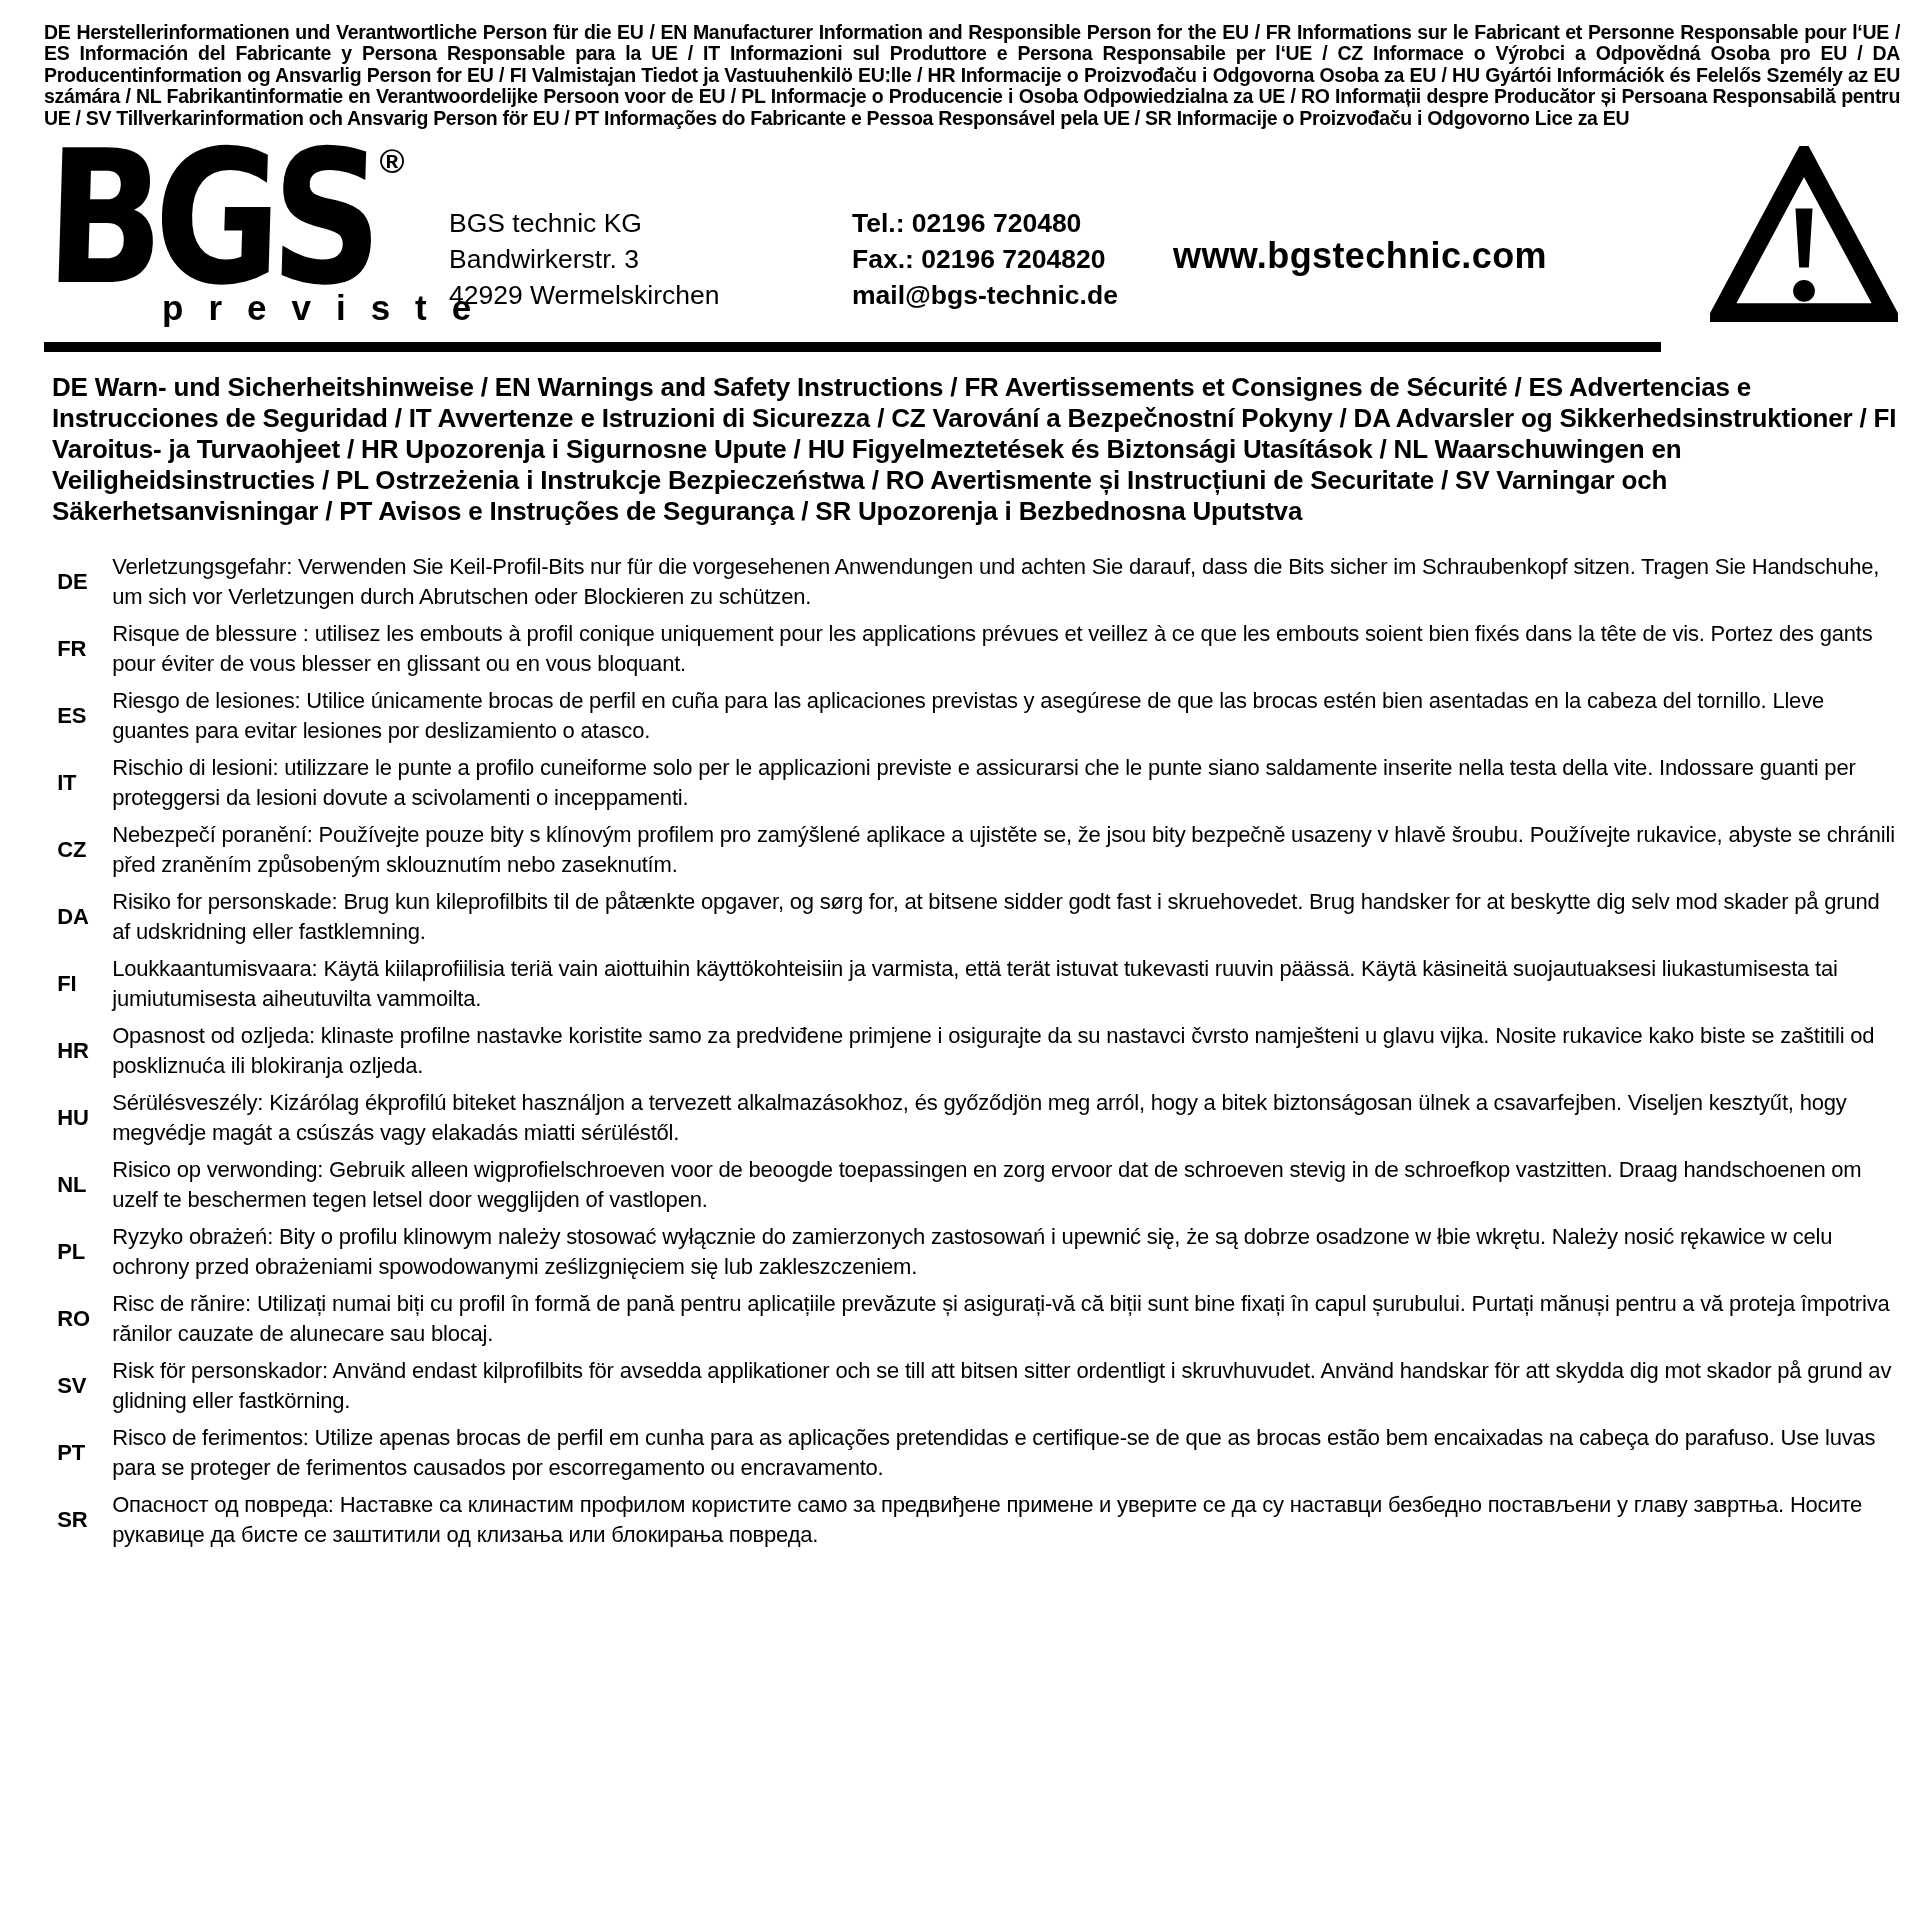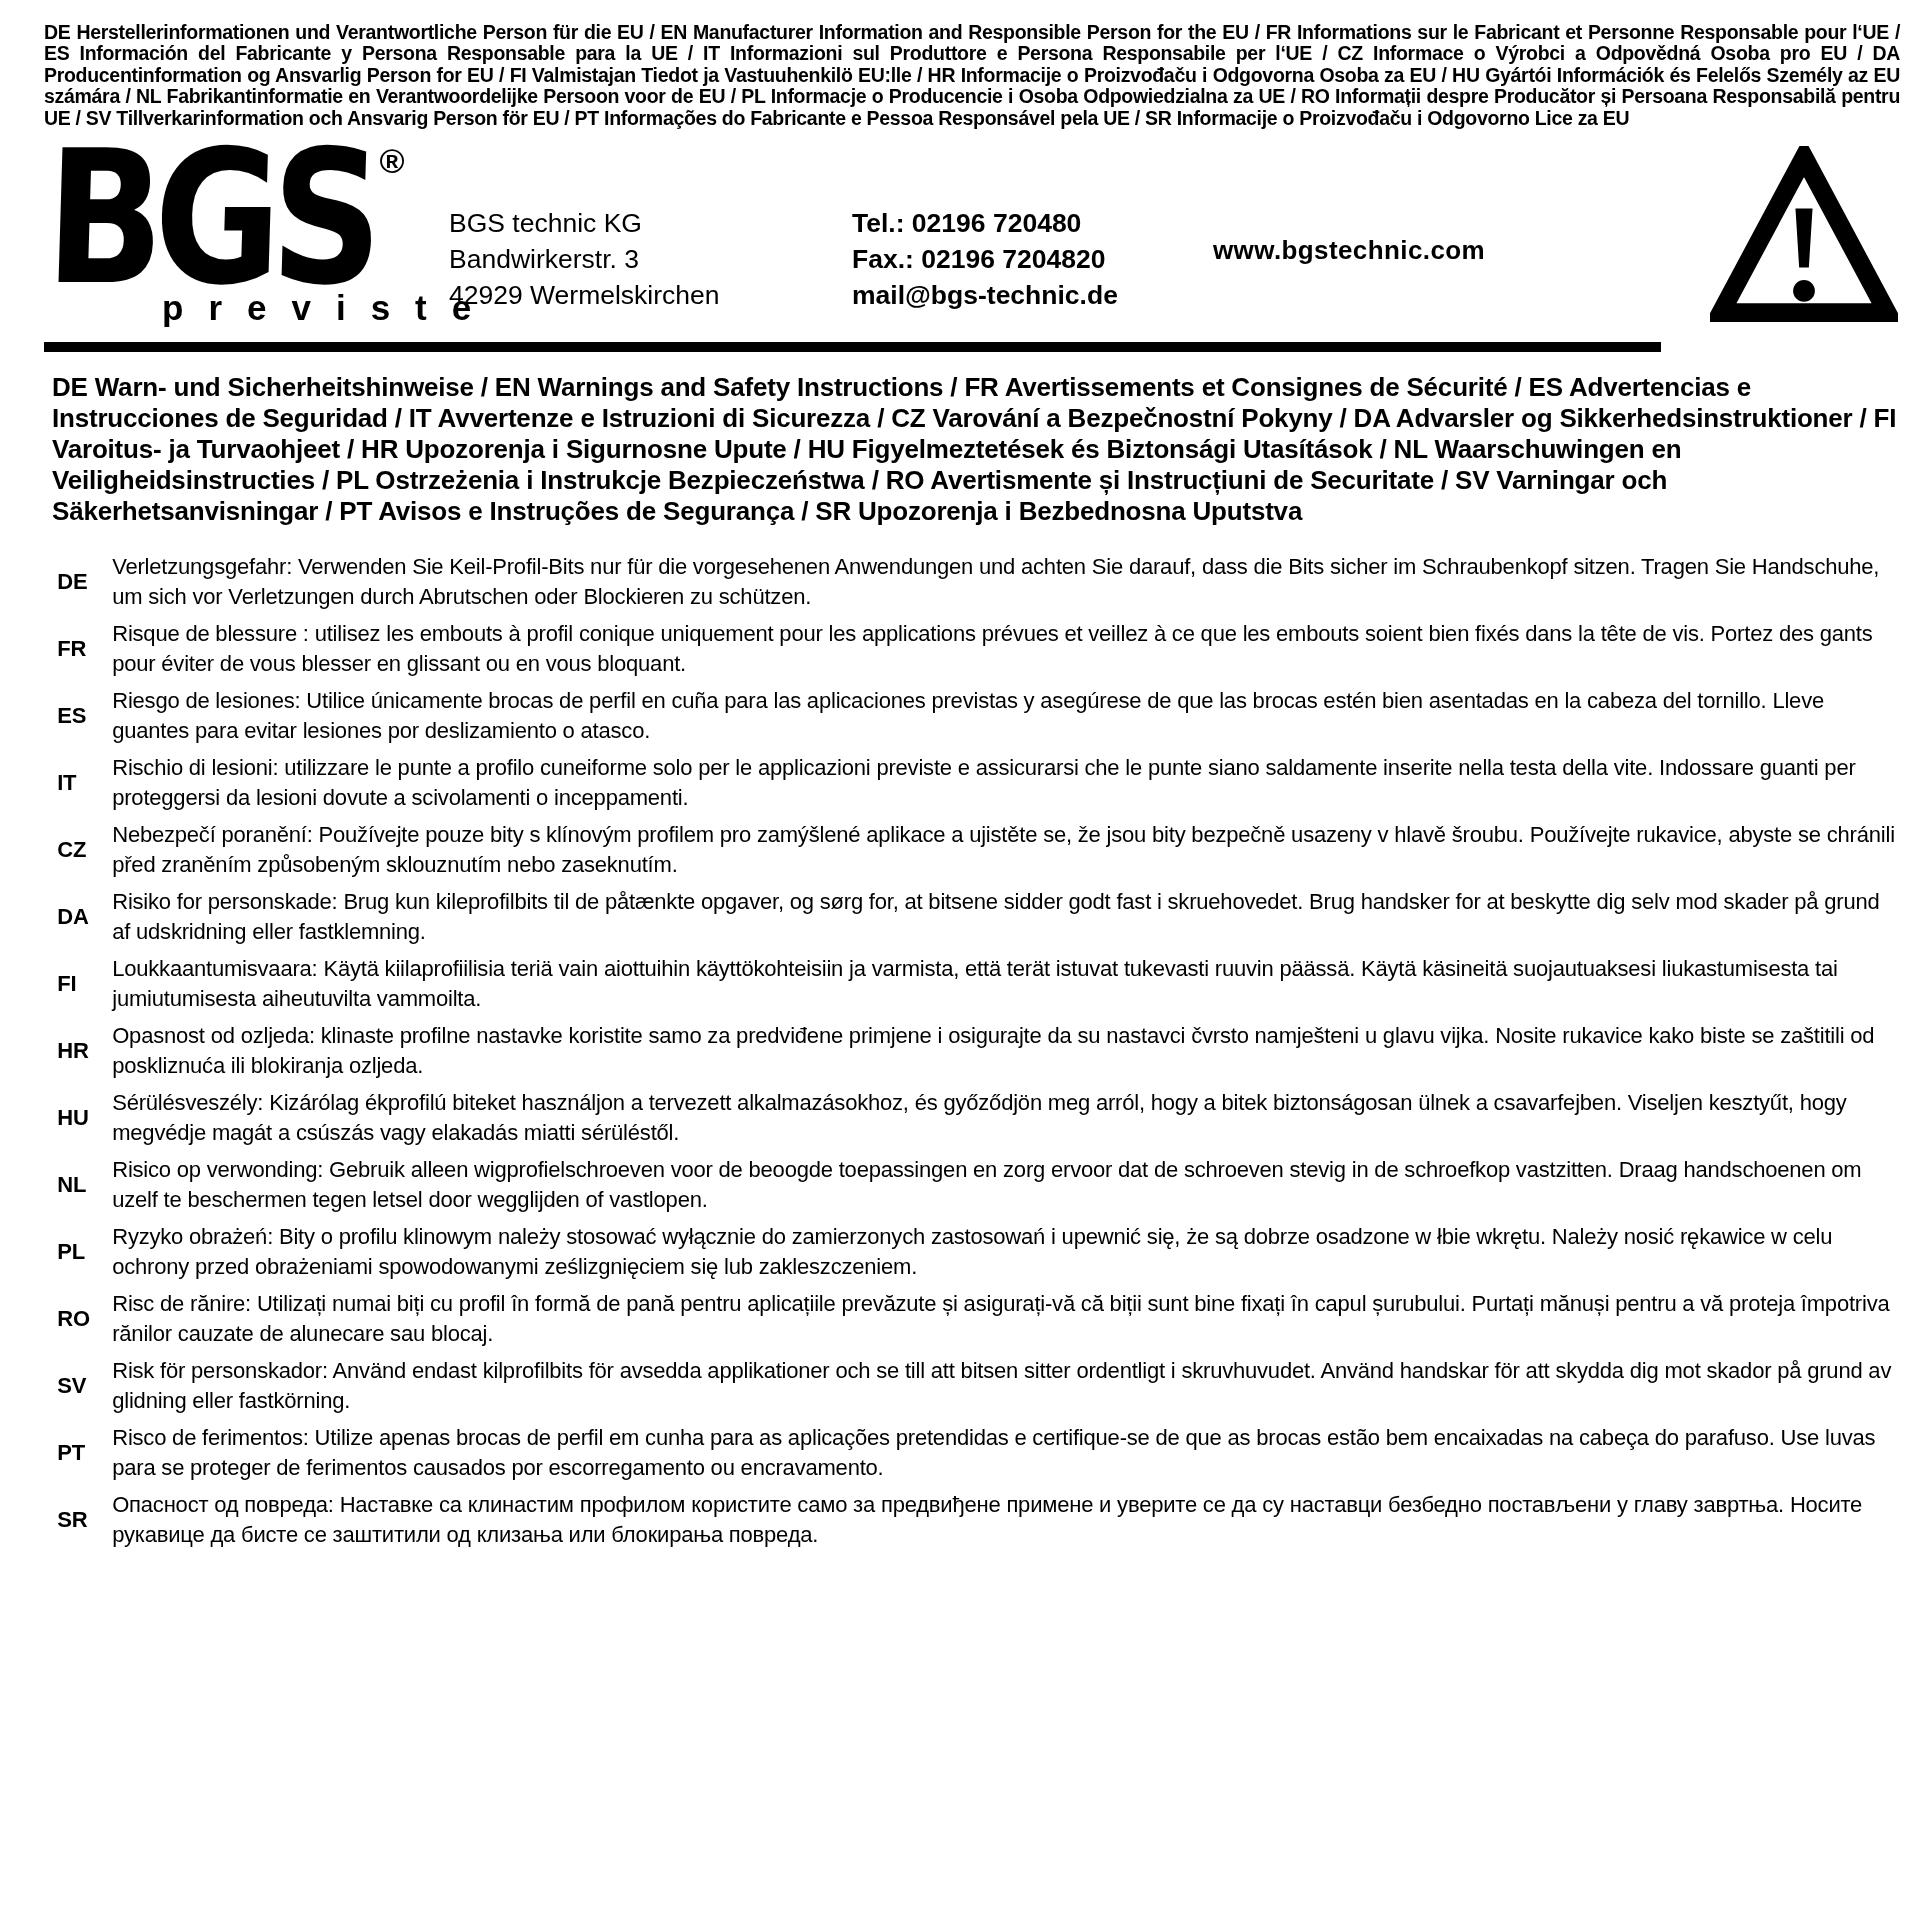--- a/index.html
+++ b/index.html
@@ -61,24 +61,24 @@
     position: absolute;
     top: 37px;
     font-size: 26.5px;
     line-height: 36px;
     margin-top: 20px;
   }
   .address { left: 405px; }
   .contact { left: 808px; font-weight: bold; }
   .website {
     position: absolute;
-    left: 1169px;
+    left: 1129px;
     top: 87px;
     font-weight: bold;
-    font-size: 26px;
+    font-size: 36px;
     letter-spacing: 0.4px;
   }
   .warning-triangle {
     position: absolute;
     right: 1.6px;
     top: -1.6px;
     width: 188px;
     height: 181px;
   }
   .rule {

